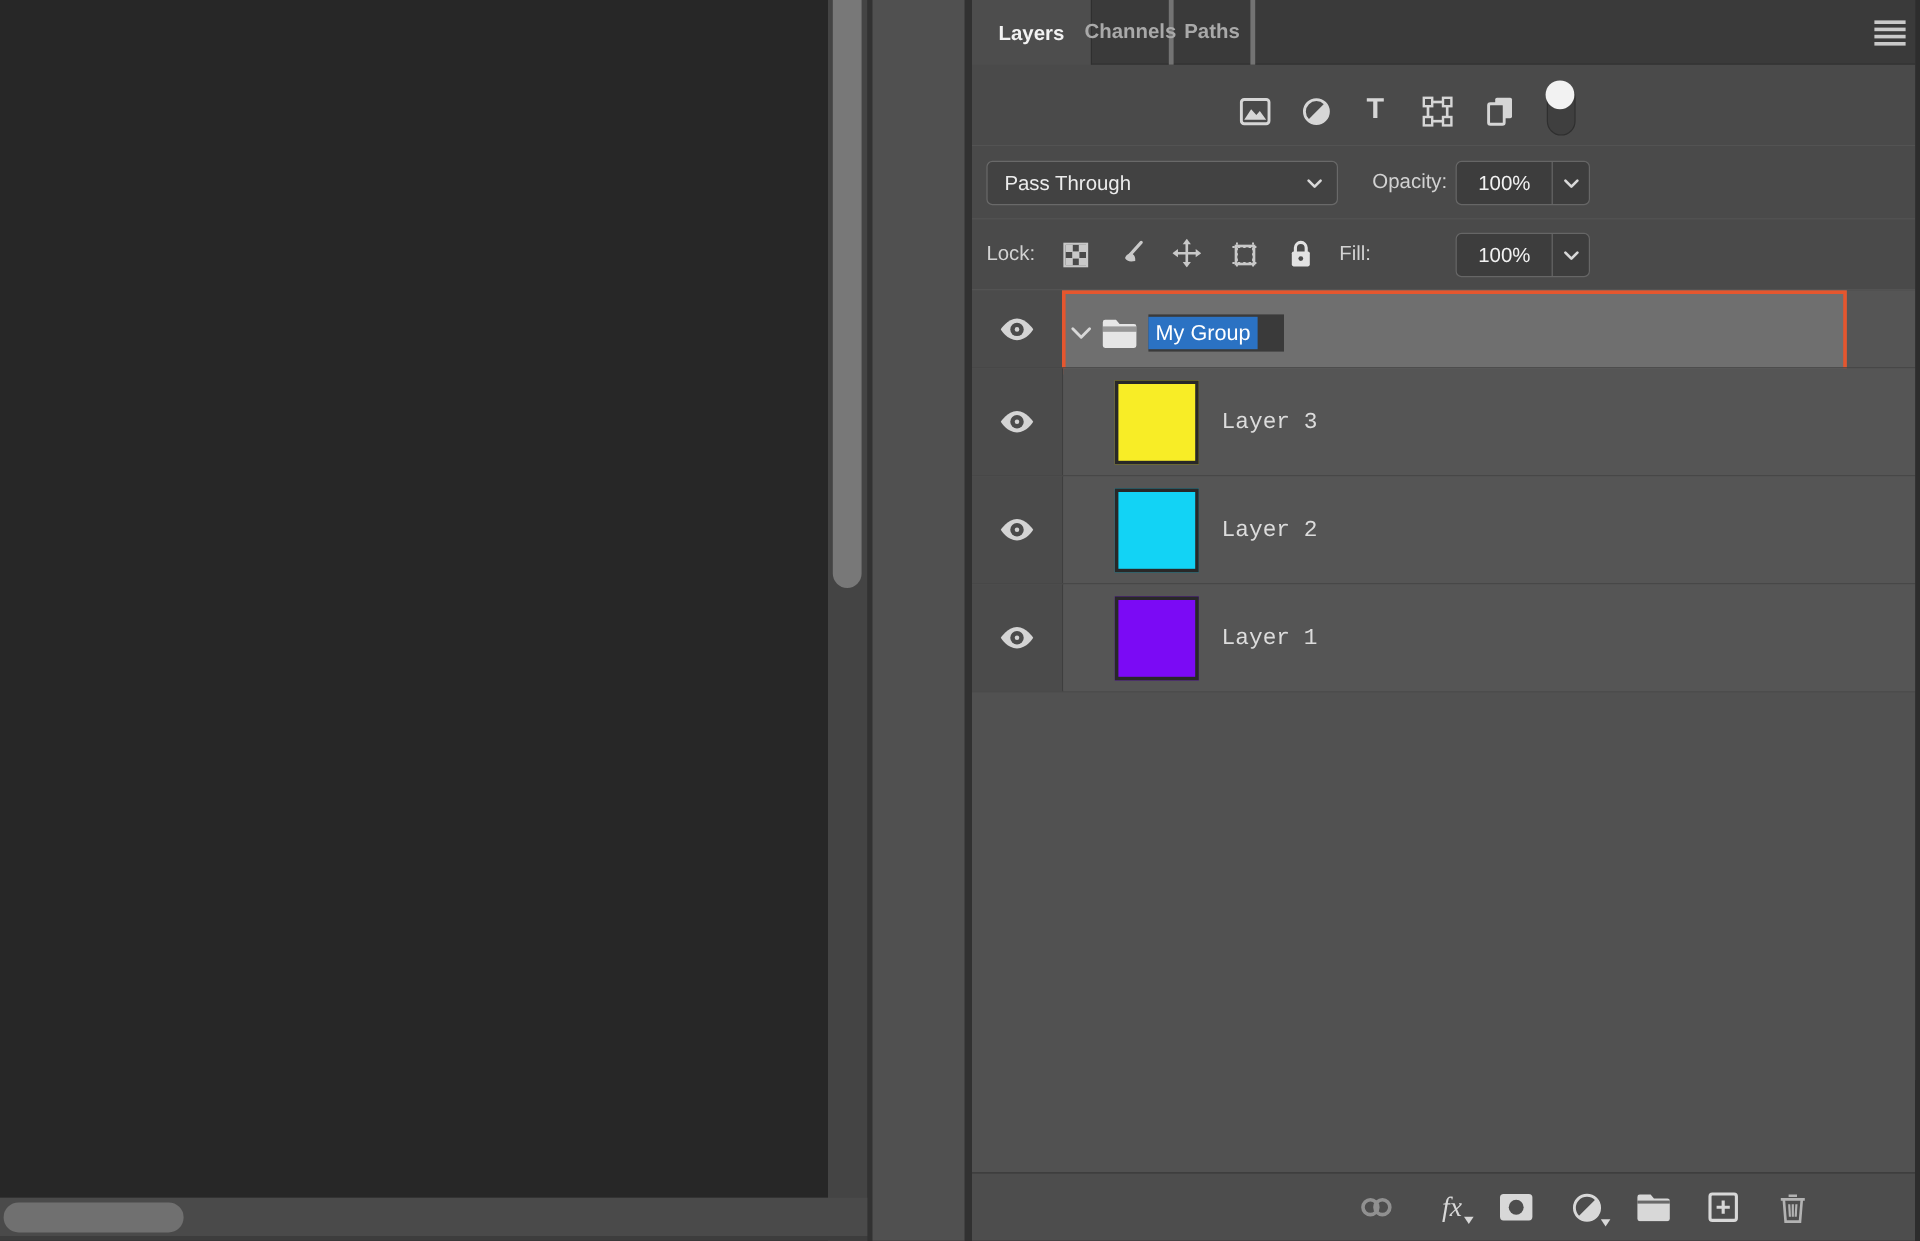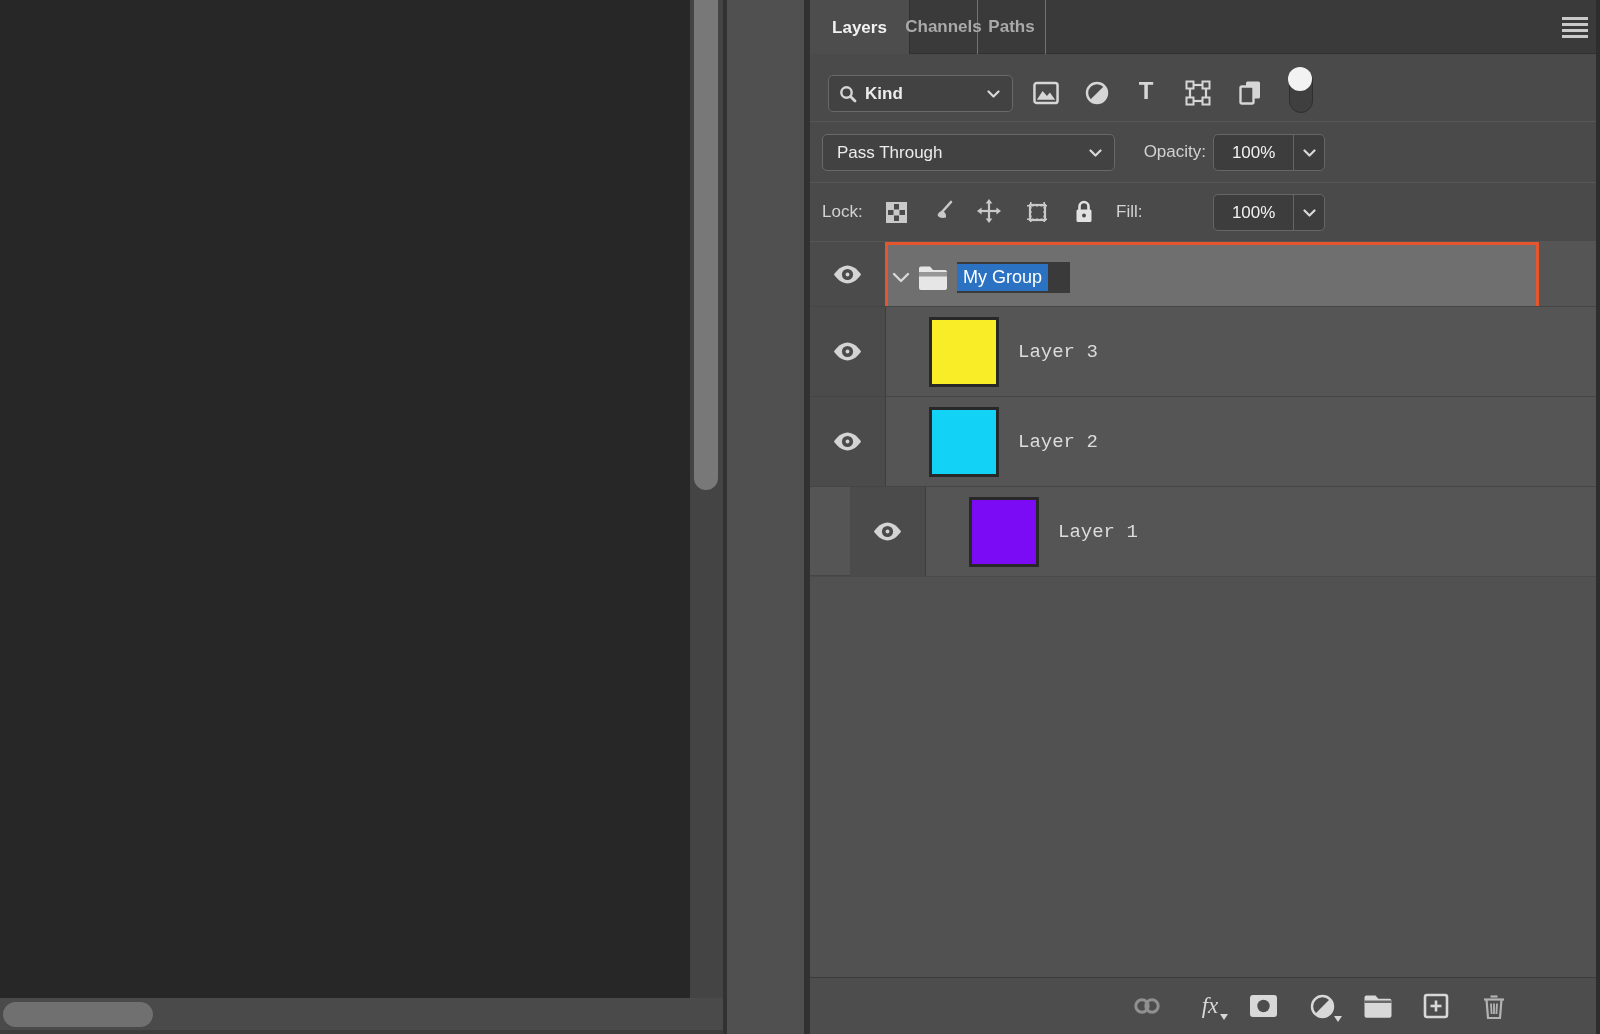--- a/index.html
+++ b/index.html
@@ -17,21 +17,21 @@
   #seam1{left:723px;top:0;width:4px;height:1034px;background:#323232;}
   #gutter{left:727px;top:0;width:77px;height:1034px;background:#505050;}
   #seam2{left:804px;top:0;width:6px;height:1034px;background:#313131;}
 
   
   #panel{left:810px;top:0;width:790px;height:900px;background:#4a4a4a;}
   #panel-edge{left:786px;top:0;width:4px;height:1034px;background:#2d2d2d;}
 
   #tabbar{left:0;top:0;width:786px;height:54px;background:#3a3a3a;border-bottom:1px solid #313131;}
   .tab{top:0;height:54px;display:flex;align-items:center;justify-content:center;
-       font-size:17px;color:#a9a9a9;border-right:1px solid #737373;}
+       font-size:17px;color:#a9a9a9;border-right:4px solid #737373;}
   #tab-layers{left:0;width:100px;background:#4d4d4d;color:#f2f2f2;font-weight:700;height:55px;border-right:1px solid #2f2f2f;}
   #tab-channels{left:100px;width:68px;font-weight:600;}
   #tab-paths{left:168px;width:68px;font-weight:600;}
   #menu-btn{left:752px;top:14px;width:26px;height:26px;display:flex;flex-direction:column;justify-content:center;gap:3px;cursor:pointer;}
   #menu-btn i{display:block;height:3px;background:#c9c9c9;}
 
   .row-sep{border-bottom:1px solid #565656;background:#4a4a4a;}
   #filter-row{left:0;top:54px;width:786px;height:68px;}
   #blend-row{left:0;top:122px;width:786px;height:61px;}
   #lock-row{left:0;top:183px;width:786px;height:59px;}
@@ -63,21 +63,21 @@
 
   
   #layers-list{left:0;top:242px;width:786px;height:334px;background:#555555;border-bottom:1px solid #454545;}
   .lrow{left:0;width:786px;display:flex;}
   .lrow.sep{border-top:1px solid #454545;font-family:Liberation Mono, monospace;}
   .eye-cell{width:75px;flex:0 0 75px;background:#4b4b4b;border-right:1px solid #3e3e3e;display:flex;align-items:center;justify-content:center;cursor:pointer;}
   .row-body{flex:1;background:#555555;display:flex;align-items:center;}
   #row-group{top:0;height:64px;}
   #row-l3{top:64px;height:90px;}
   #row-l2{top:154px;height:90px;}
-  #row-l1{top:244px;height:90px;padding-left:40px;}
+  #row-l1{top:244px;height:90px;}
   #group-content{position:absolute;left:75px;top:0;width:648px;height:64px;background:#6f6f6f;
       border:3px solid #14b8a6;display:flex;align-items:center;cursor:pointer;}
   #group-name-box{margin-left:8px;background:#3a3a3a;height:31px;display:flex;align-items:center;padding-right:22px;}
   #group-name{background:#2b72c3;color:#ffffff;font-size:18px;padding:3px 6px;white-space:nowrap;}
   .thumb{width:64px;height:64px;border:3px solid #282828;margin-left:43px;flex:0 0 auto;cursor:pointer;}
   .lname{margin-left:19px;color:#dcdcdc;font-size:19px;}
 
   #empty-area{left:0;top:577px;width:786px;height:400px;background:#515151;}
 
   #bottom-bar{left:0;top:977px;width:786px;height:57px;background:#4d4d4d;border-top:1px solid #3c3c3c;}
@@ -109,34 +109,20 @@
     <div id="tab-paths" class="tab abs">Paths</div>
     <div id="menu-btn" class="abs">
       <i></i>
         <i></i>
         <i></i>
         <i></i>
     </div>
   </div>
 
   <div id="filter-row" class="abs row-sep">
-    <div id="kind-combo" class="combo abs">
-      <span style="margin-left:10px;">
-        <svg width="18" height="18" viewBox="0 0 18 18">
-            <circle cx="7.5" cy="7.5" r="5.2" fill="none" stroke="#d6d6d6" stroke-width="2.4"></circle>
-            <line x1="11.5" y1="11.5" x2="16" y2="16" stroke="#d6d6d6" stroke-width="2.8" stroke-linecap="round"></line>
-          </svg>
-      </span>
-      <span class="lbl" style="font-weight:600;">Kind</span>
-      <span class="chev">
-        <svg width="13" height="8" viewBox="0 0 13 8">
-            <polyline points="1.5,1.5 6.5,6.5 11.5,1.5" fill="none" stroke="#d8d8d8" stroke-width="2.2" stroke-linecap="round" stroke-linejoin="round"></polyline>
-          </svg>
-      </span>
-    </div>
 
     <div class="ficon abs" style="left:223px;top:26px;">
       <svg width="27" height="24" viewBox="0 0 27 24">
           <rect x="1.5" y="1.5" width="24" height="21" rx="2.5" fill="none" stroke="currentColor" stroke-width="2.6"></rect>
           <path d="M4 19 L10 10 L14.5 15 L17.5 11.5 L23 19 Z" fill="currentColor"></path>
         </svg>
     </div>
     <div class="ficon abs" style="left:274px;top:26px;">
       <svg width="24" height="24" viewBox="0 0 24 24">
           <circle cx="12" cy="12" r="10" fill="none" stroke="currentColor" stroke-width="2.4"></circle>

